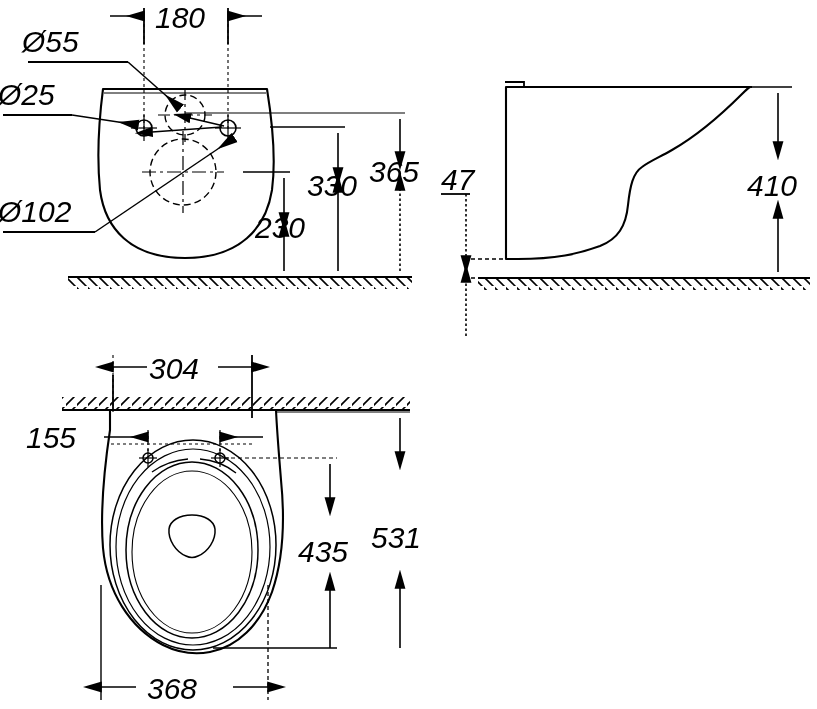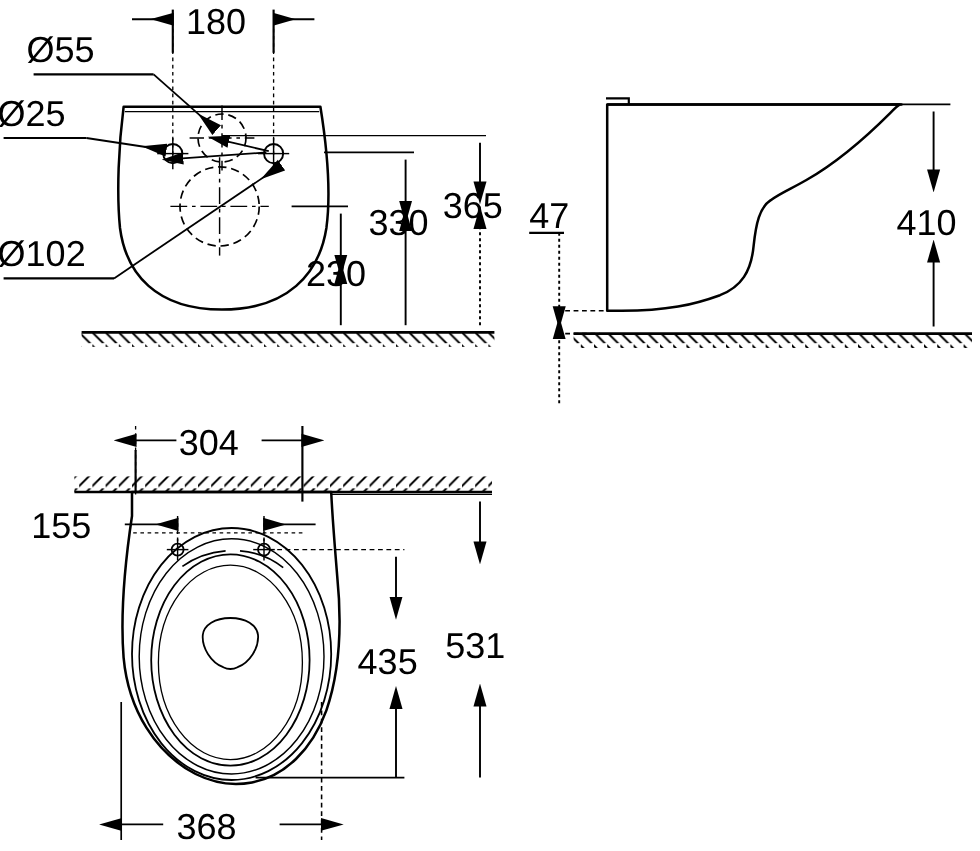--- a/index.html
+++ b/index.html
@@ -1,21 +1,21 @@
 <!DOCTYPE html>
 <html><head>
 <meta charset="utf-8">
 <title>Technical Drawing</title>
 <style>
   html,body{margin:0;padding:0;background:#ffffff;}
   body{
     font-family:"Liberation Sans", sans-serif;
     width:817px;height:709px;overflow:hidden;position:relative;
   }
-  #sheet{position:absolute;left:0;top:0;width:817px;height:552px;}
+  #sheet{position:absolute;left:0;top:0;width:817px;height:552px;font-style:italic;}
   svg{display:block;}
   .dim-text{
     font-family:"Liberation Sans", sans-serif;
     font-size:30px;
     fill:#000000;
     font-weight:400;
     letter-spacing:0px;
   }
 </style>
 </head>

